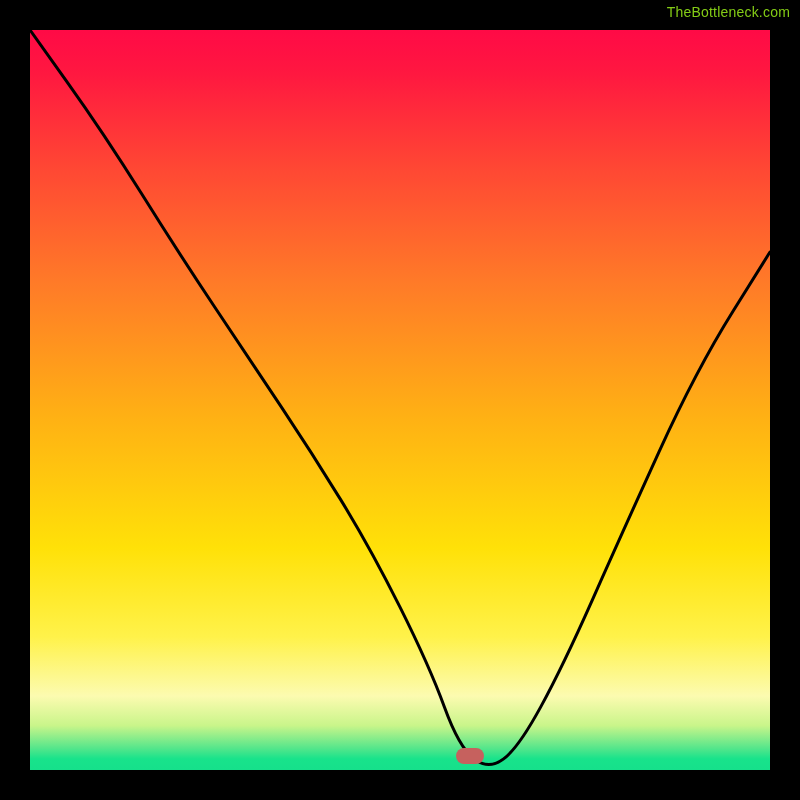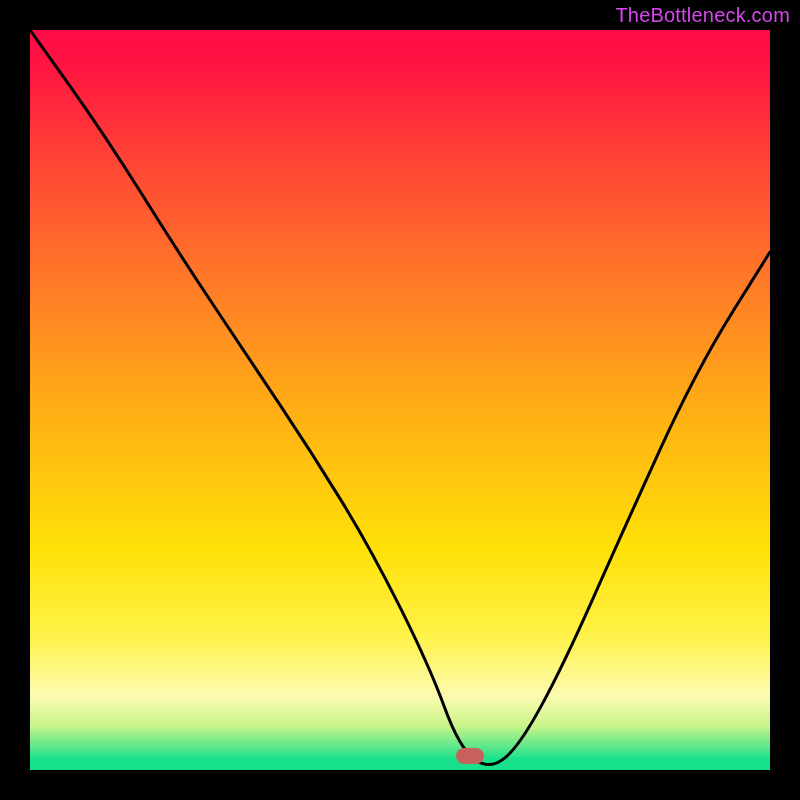--- a/index.html
+++ b/index.html
@@ -14,22 +14,22 @@
   .frame {
     position: relative;
     width: 800px;
     height: 800px;
     background: #000;
   }
   .watermark {
     position: absolute;
     top: 4px;
     right: 10px;
-    color: #d946ef;
-    font-size: 20px;
+    color: #84cc16;
+    font-size: 14px;
     font-weight: 500;
     letter-spacing: 0.2px;
     z-index: 50;
   }
   
   .plot {
     position: absolute;
     left: 30px;
     top: 30px;
     width: 740px;

